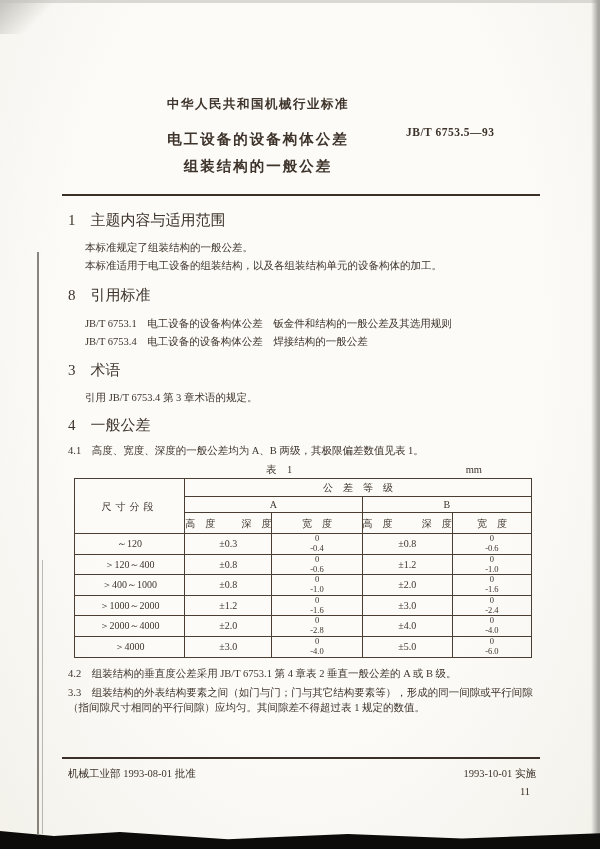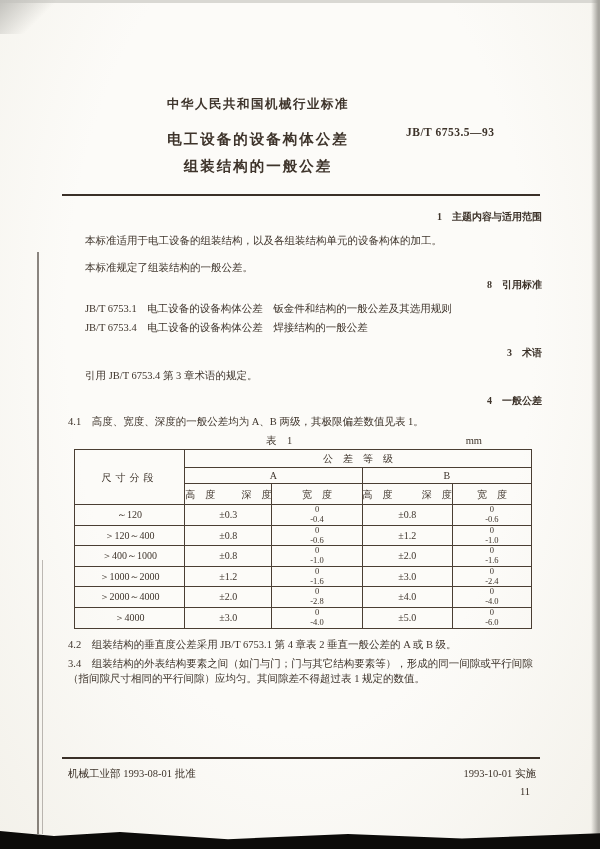--- a/index.html
+++ b/index.html
@@ -27,21 +27,21 @@
   .head{position:absolute;left:40px;top:96px;width:436px;text-align:center;}
   .org{font-size:12.5px;font-weight:bold;letter-spacing:1.5px;}
   .t1{margin-top:17px;font-size:14.5px;font-weight:bold;letter-spacing:2px;}
   .t2{margin-top:8px;font-size:14.5px;font-weight:bold;letter-spacing:2px;}
   .code{position:absolute;left:406px;top:126px;font-size:11.5px;font-weight:bold;letter-spacing:.5px;}
   .rule-top{position:absolute;left:62px;top:194px;width:478px;height:2px;background:#3a3028;}
   .rule-bottom{position:absolute;left:62px;top:757px;width:478px;height:2px;background:#3a3028;}
   
   .content{position:absolute;left:68px;top:210px;width:474px;font-size:10.5px;line-height:1.45;}
   .content p,.content h4{margin:0;white-space:nowrap;}
-  h4.sec{font-size:10px;font-weight:bold;text-align:right;}
+  h4.sec{font-size:15px;font-weight:normal;}
   .ind{padding-left:17px;}
   .mb3{margin-bottom:3px!important;}  .mb4{margin-bottom:4px!important;}
   .mb6{margin-bottom:6px!important;}  .mb8{margin-bottom:8px!important;}
   .mb9{margin-bottom:9px!important;}  .mb10{margin-bottom:10px!important;}
   .mb11{margin-bottom:11px!important;}.mb12{margin-bottom:12px!important;}
   
   .tbl-wrap{margin-left:6px;width:410px;}
   .caption{position:relative;height:14px;margin-bottom:2px;font-size:10.5px;}
   .caption .cap{position:absolute;left:0;right:0;text-align:center;}
   .caption .unit{position:absolute;right:2px;top:0;}
@@ -70,22 +70,22 @@
   <div class="head">
     <div class="org">中华人民共和国机械行业标准</div>
     <div class="t1">电工设备的设备构体公差</div>
     <div class="t2">组装结构的一般公差</div>
   </div>
   <div class="code">JB/T 6753.5—93</div>
   <div class="rule-top"></div>
 
   <div class="content">
     <h4 class="sec mb8">1　主题内容与适用范围</h4>
+    <p class="ind mb3">本标准规定了组装结构的一般公差。</p>
     <p class="ind mb12">本标准适用于电工设备的组装结构，以及各组装结构单元的设备构体的加工。</p>
-    <p class="ind mb3">本标准规定了组装结构的一般公差。</p>
 
     <h4 class="sec mb9">8　引用标准</h4>
     <p class="ind mb3">JB/T 6753.1　电工设备的设备构体公差　钣金件和结构的一般公差及其选用规则</p>
     <p class="ind mb11">JB/T 6753.4　电工设备的设备构体公差　焊接结构的一般公差</p>
 
     <h4 class="sec mb8">3　术语</h4>
     <p class="ind mb10">引用 JB/T 6753.4 第 3 章术语的规定。</p>
 
     <h4 class="sec mb6">4　一般公差</h4>
     <p class="mb4">4.1　高度、宽度、深度的一般公差均为 A、B 两级，其极限偏差数值见表 1。</p>
@@ -205,21 +205,21 @@
             <td class="dev">
                 <span class="u">0</span>
                 <span class="l">-6.0</span>
               </td>
           </tr>
         </tbody>
       </table>
     </div>
 
     <p class="mb4" style="margin-top:8px">4.2　组装结构的垂直度公差采用 JB/T 6753.1 第 4 章表 2 垂直一般公差的 A 或 B 级。</p>
-    <p>3.4　组装结构的外表结构要素之间（如门与门；门与其它结构要素等），形成的同一间隙或平行间隙</p>
+    <p>3.3　组装结构的外表结构要素之间（如门与门；门与其它结构要素等），形成的同一间隙或平行间隙</p>
     <p>（指间隙尺寸相同的平行间隙）应均匀。其间隙差不得超过表 1 规定的数值。</p>
   </div>
 
   <div class="rule-bottom"></div>
   <div class="footer">
     <span class="left">机械工业部 1993-08-01 批准</span>
     <span class="right">1993-10-01 实施</span>
   </div>
   <div class="pagenum">11</div>
 

